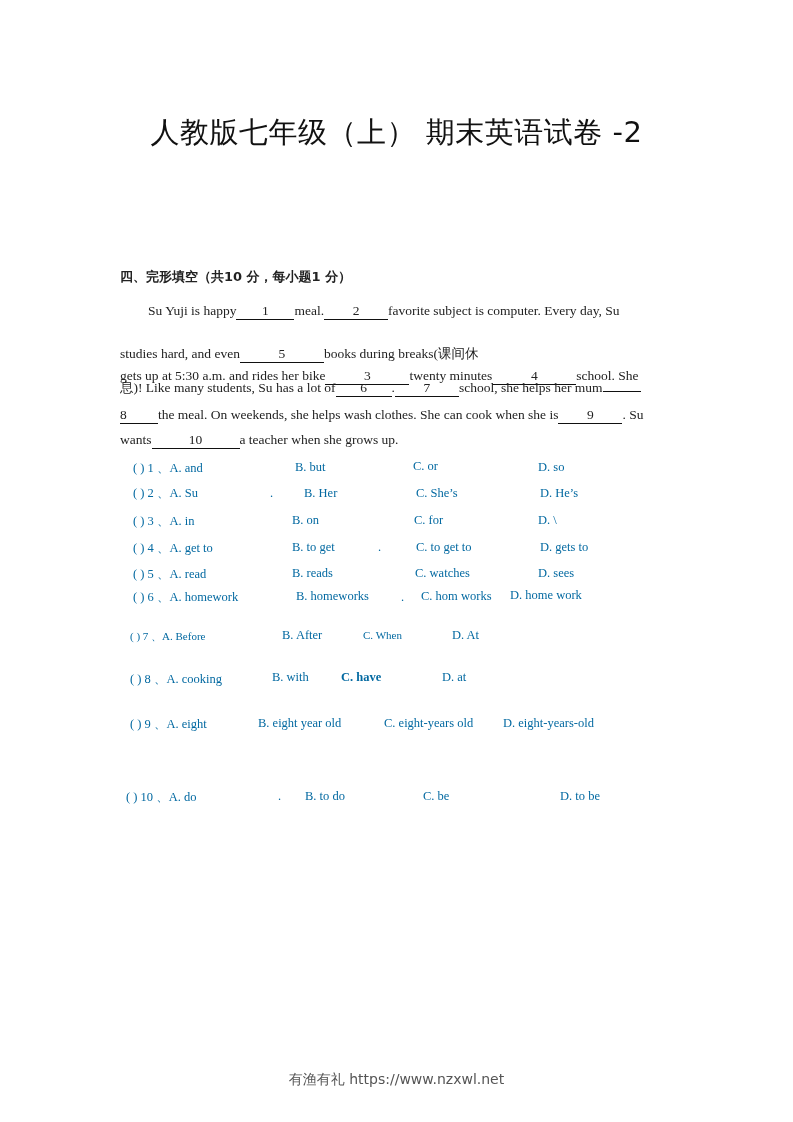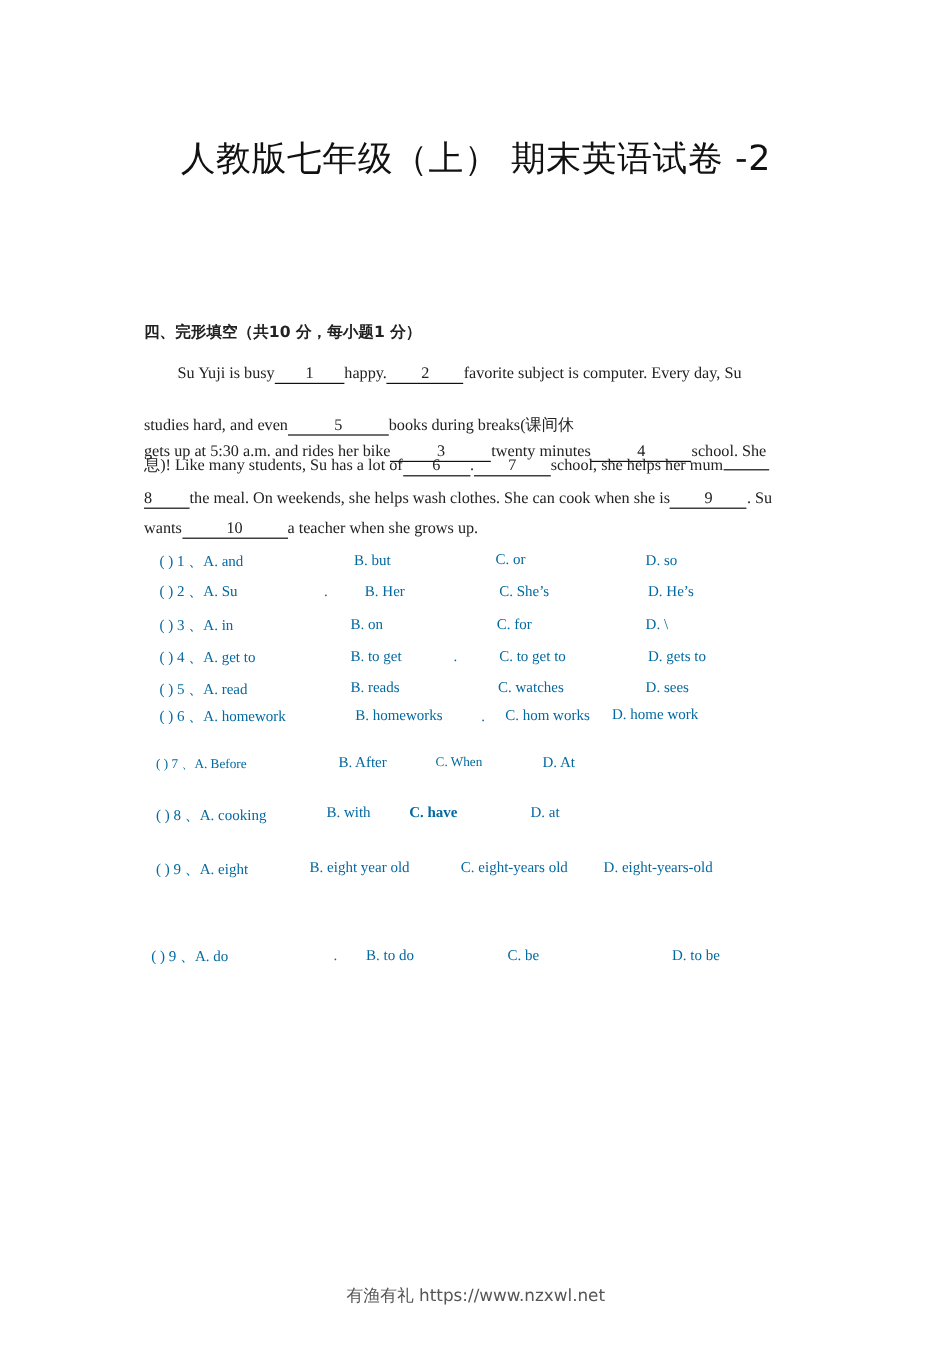--- a/index.html
+++ b/index.html
@@ -12,21 +12,21 @@
     .q { font-size: 12.5px; color: #0369a1; }
     .footer { left: 0; width: 793px; top: 1071px; text-align: center; font-size: 14px; color: #555; font-family: "DejaVu Sans", sans-serif; }
   </style>
 </head>
 <body>
 
 <div class="abs title">人教版七年级（上）  期末英语试卷 -2</div>
 <div class="abs section">四、完形填空（共10 分，每小题1 分）</div>
 
 <div class="abs para" style="left:148px; top:303px;">
-  <span>Su  Yuji is busy</span><span class="blank" style="width:58px">1</span><span>happy.</span><span class="blank" style="width:64px">2</span><span>favorite subject is computer. Every day, Su</span>
+  <span>Su  Yuji is happy</span><span class="blank" style="width:58px">1</span><span>meal.</span><span class="blank" style="width:64px">2</span><span>favorite subject is computer. Every day, Su</span>
 </div>
 <div class="abs para" style="left:120px; top:324px;margin-top:44px;">
   <span>gets up at 5:30 a.m. and rides her bike</span><span class="blank" style="width:84px">3</span><span>twenty minutes</span><span class="blank" style="width:84px">4</span><span>school.  She</span>
 </div>
 <div class="abs para" style="left:120px; top:345px;">
   <span>studies hard, and even</span><span class="blank" style="width:84px">5</span><span>books during breaks(课间休</span>
 </div>
 <div class="abs para" style="left:120px; top:379px;">
   <span>息)!  Like many students, Su has a lot of</span><span class="blank" style="width:56px">6</span><span>.</span><span class="blank" style="width:64px">7</span><span>school, she helps her mum</span><span class="blank" style="width:38px"></span>
 </div>
@@ -88,20 +88,20 @@
   <span class="abs q" style="left:341px; top:670px;font-weight:bold;">C. have</span>
   <span class="abs q" style="left:442px; top:670px;">D. at</span>
 </div>
 <div>
   <span class="abs q" style="left:130px; top:716px;">(    ) 9 、A. eight</span>
   <span class="abs q" style="left:258px; top:716px;">B. eight year old</span>
   <span class="abs q" style="left:384px; top:716px;">C. eight-years old</span>
   <span class="abs q" style="left:503px; top:716px;">D. eight-years-old</span>
 </div>
 <div>
-  <span class="abs q" style="left:126px; top:789px;">(    ) 9 、A. do</span>
+  <span class="abs q" style="left:126px; top:789px;">(    ) 10 、A. do</span>
   <span class="abs q" style="left:278px; top:789px;">.</span>
   <span class="abs q" style="left:305px; top:789px;">B. to do</span>
   <span class="abs q" style="left:423px; top:789px;">C. be</span>
   <span class="abs q" style="left:548px; top:789px;margin-left:12px;">D. to be</span>
 </div>
 
 <div class="abs footer">有渔有礼 https://www.nzxwl.net</div>
 
 </body></html>

